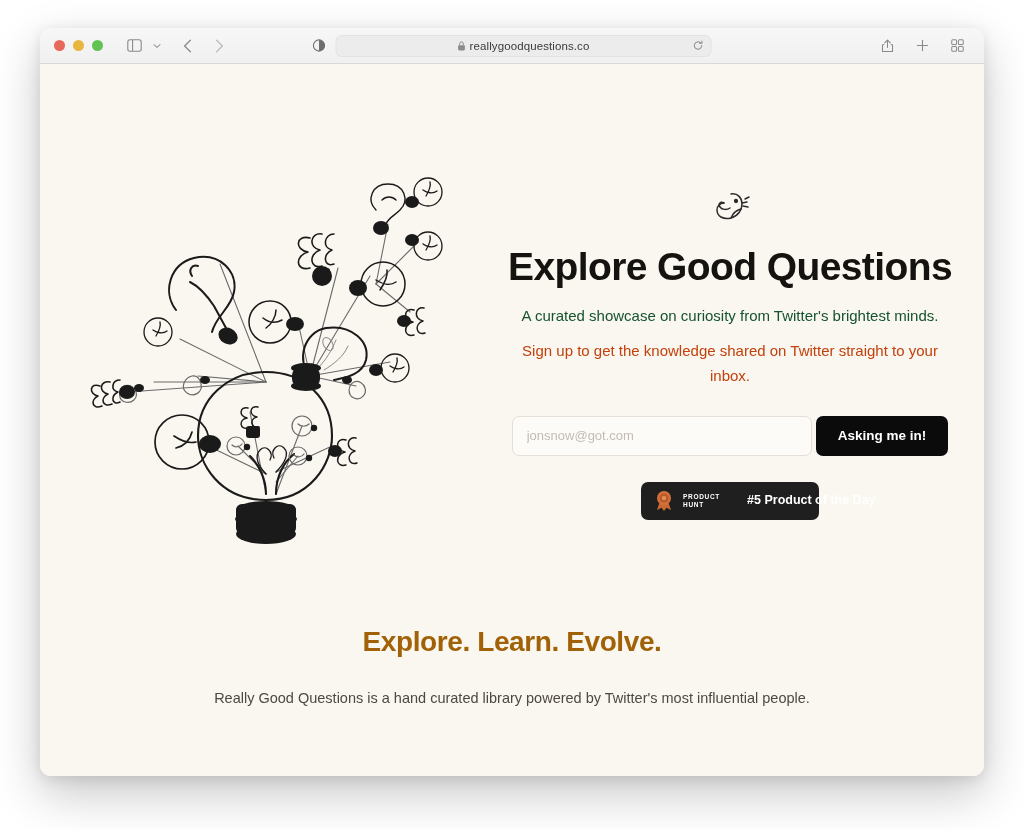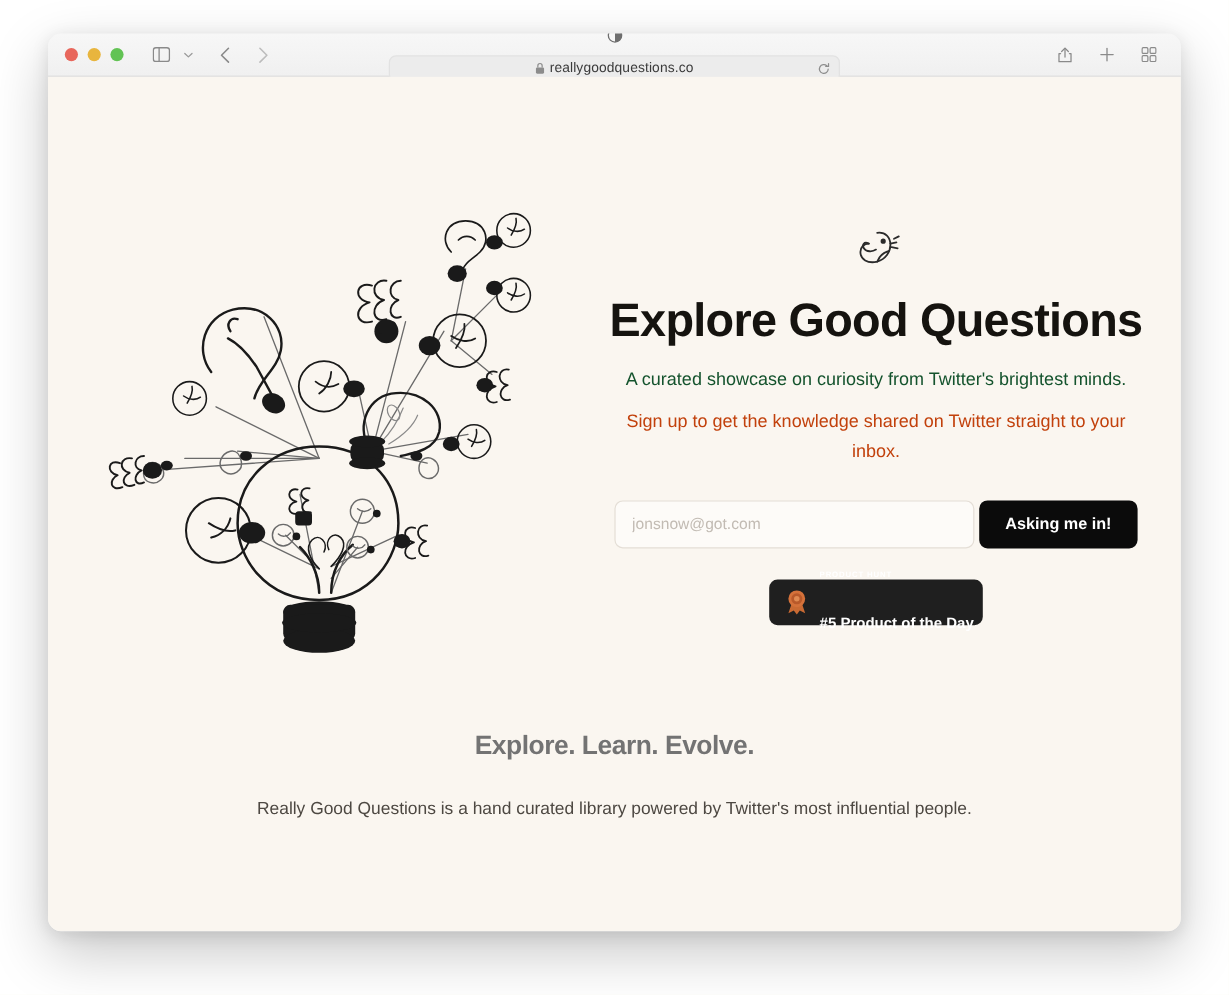--- a/index.html
+++ b/index.html
@@ -81,21 +81,20 @@
 
   .nav-arrows { margin-left: 10px; display: flex; gap: 6px; }
 
   .addr-wrap {
     position: absolute;
     left: 50%;
     transform: translateX(-50%);
     display: flex;
     align-items: center;
     gap: 10px;
-    flex-direction: column;
   }
   .reader-icon {
     color: #6e6e6e;
     display: flex;
     align-items: center;
   }
   .address-bar {
     width: 376px;
     height: 22px;
     background: #ececec;
@@ -232,21 +231,21 @@
     background: #1f1f1f;
     border-radius: 7px;
     display: flex;
     align-items: center;
     gap: 9px;
     padding: 0 13px;
     box-sizing: border-box;
     cursor: pointer;
   }
   .ph-medal { flex: 0 0 auto; display: flex; }
-  .ph-text { display: flex; flex-direction: column; justify-content: center; gap: 27px; }
+  .ph-text { display: flex; flex-direction: row; justify-content: center; gap: 27px; }
   .ph-kicker {
     font-size: 6.5px;
     font-weight: 700;
     letter-spacing: 0.7px;
     color: #ffffff;
     line-height: 1.3;
   }
   .ph-title {
     font-size: 12.5px;
     font-weight: 700;
@@ -254,25 +253,25 @@
     line-height: 1.25;
     white-space: nowrap;
   }
 
   
   .section {
     text-align: center;
     padding: 44px 60px 0 60px;
   }
   .section-title {
-    font-size: 22px;
+    font-size: 28px;
     font-weight: 700;
-    color: #737373;
+    color: #a16207;
     letter-spacing: -0.4px;
-    margin: 0 0 28px 0;
+    margin: 18px 0 28px 0;
   }
   .section-p {
     font-size: 14.5px;
     color: #4d4842;
     line-height: 1.72;
     margin: 0 auto 26px auto;
     max-width: 764px;
   }
 </style>
 </head>

